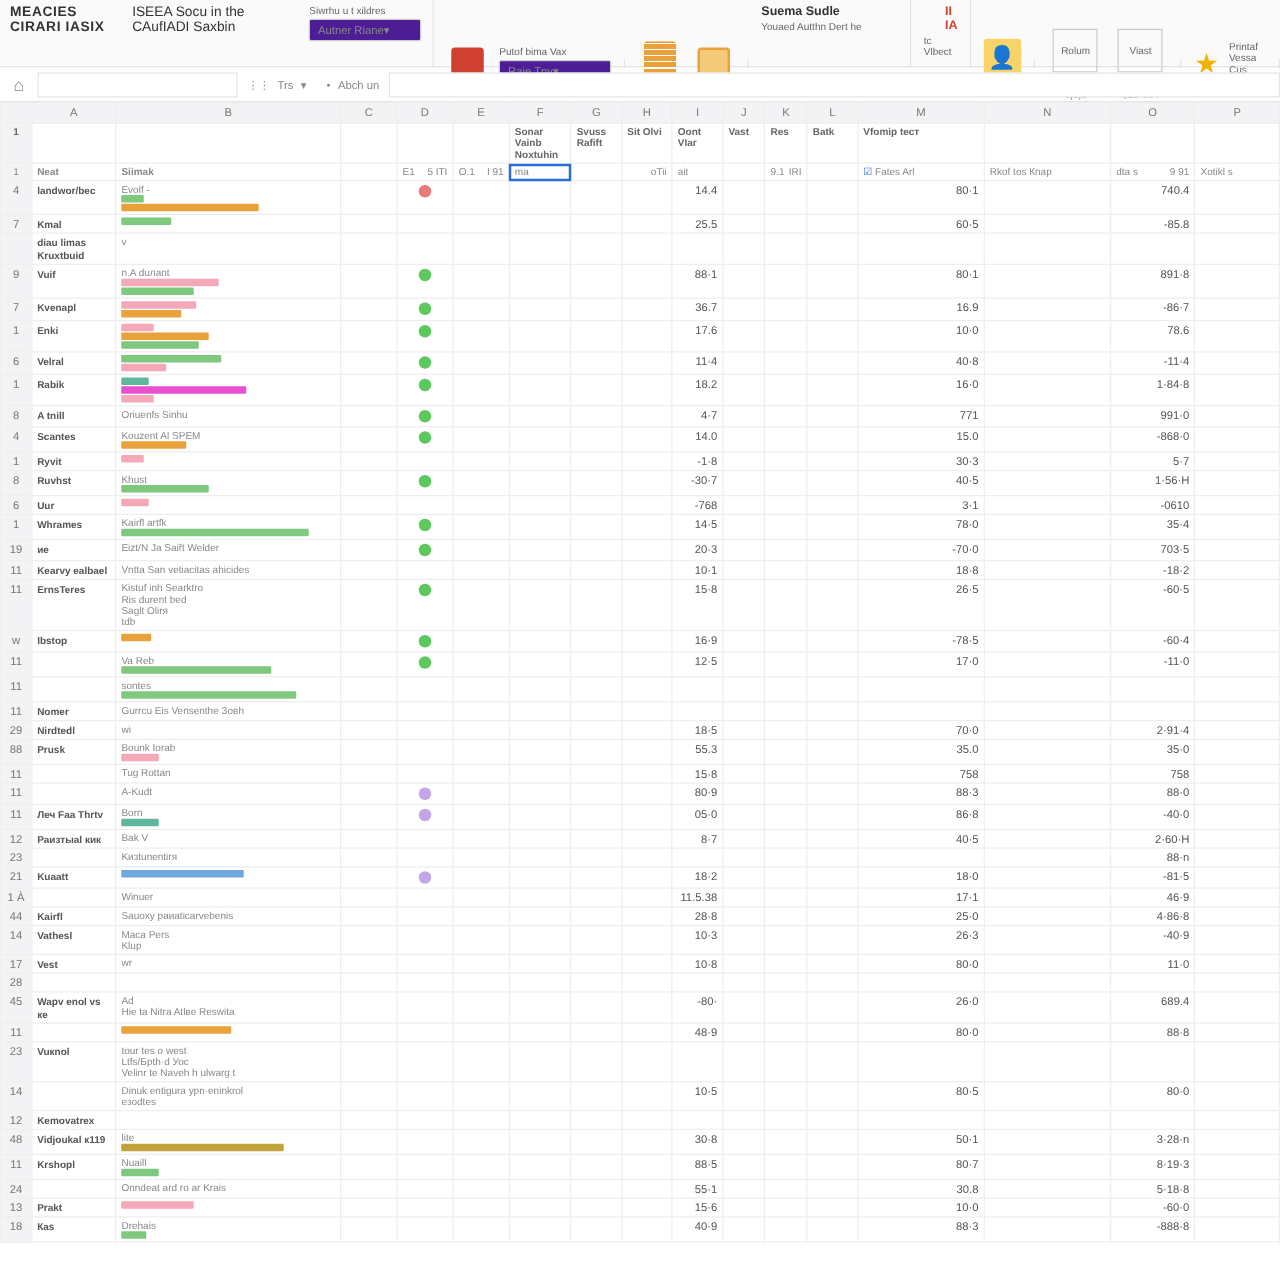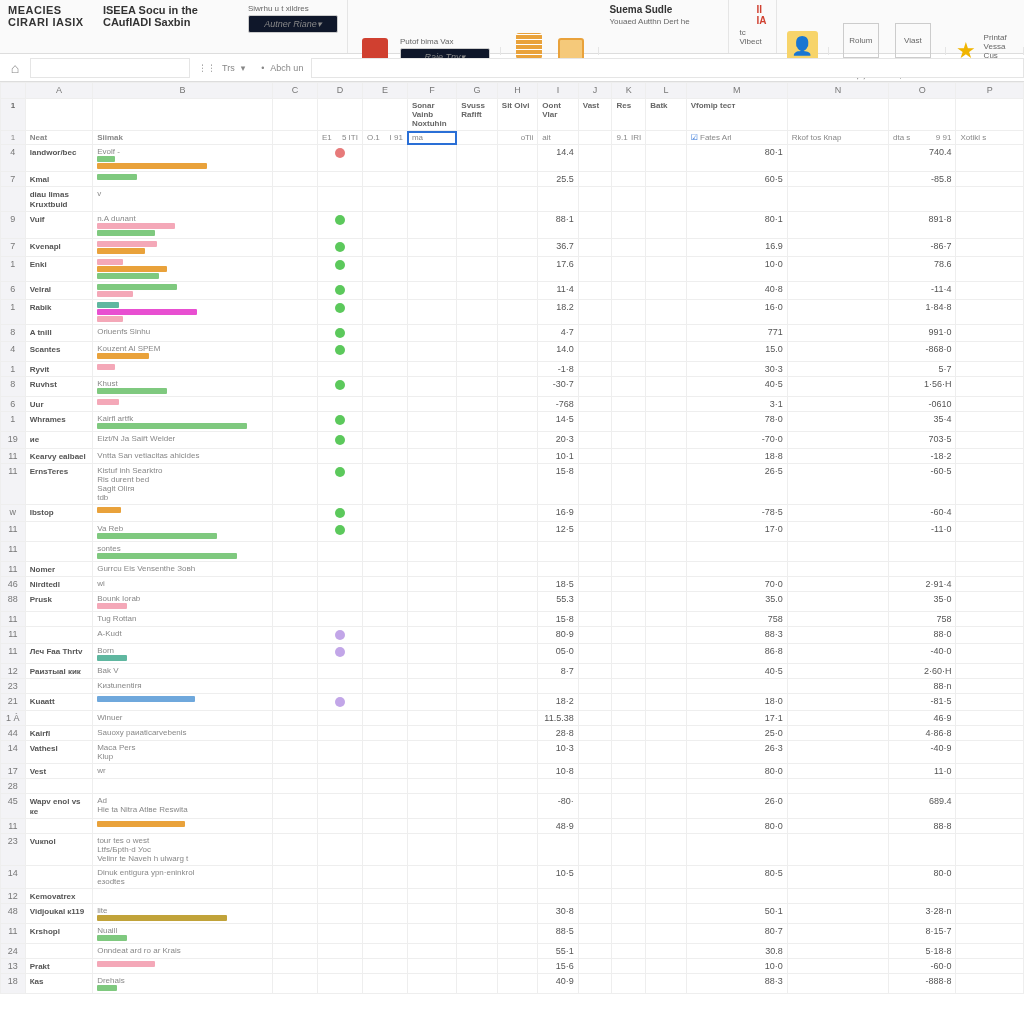--- a/index.html
+++ b/index.html
@@ -2,22 +2,22 @@
 <html><head>
 <meta charset="utf-8">
 <style>
 * { box-sizing: border-box; margin: 0; padding: 0; }
 body { font-family: Arial, sans-serif; font-size: 10px; background: #fff; width: 1024px; height: 1024px; overflow: hidden; color: #333; }
 .ribbon { display: flex; height: 54px; border-bottom: 1px solid #ddd; background: #fafafa; }
 .ribbon-group { border-right: 1px solid #e5e5e5; padding: 4px 10px; display: flex; flex-direction: column; justify-content: flex-start; gap: 2px; }
 .ribbon-group.wide { flex-direction: row; align-items: center; gap: 8px; margin-top: 47px; }
 .title-block { display: flex; flex-direction: row; gap: 4px; padding: 4px 8px; min-width: 230px; }
 .title-block .t1 { font-weight: bold; font-size: 11px; letter-spacing: 0.5px; }
-.title-block .t2 { font-weight: bold; font-size: 11px; }
-.dropdown-field { border: 1px solid #ccc; background: #0f172a; padding: 3px 6px; font-size: 9px; color: #888; border-radius: 2px; min-width: 90px; display: flex; justify-content: center; align-items: center; font-style: italic; }
+.title-block .t2 { font-weight: normal; font-size: 11px; }
+.dropdown-field { border: 1px solid #ccc; background: #4c1d95; padding: 3px 6px; font-size: 9px; color: #888; border-radius: 2px; min-width: 90px; display: flex; justify-content: flex-start; align-items: center; }
 .ribbon-icon { width: 26px; height: 26px; border-radius: 3px; display: inline-block; }
 .ribbon-icon.red { background: #d04030; }
 .ribbon-icon.grid { background: repeating-linear-gradient(0deg,#e9a23b,#e9a23b 4px,#fff 4px,#fff 5px), repeating-linear-gradient(90deg,#e9a23b,#e9a23b 4px,#fff 4px,#fff 5px); }
 .ribbon-icon.table { background: #f5c97a; border: 2px solid #e9a23b; }
 .ribbon-icon.star { color: #f0b400; font-size: 22px; line-height: 26px; text-align: center; }
 .small-label { font-size: 8px; color: #666; }
 .ribbon-btn { display: flex; flex-direction: column; align-items: center; gap: 2px; padding: 2px 4px; }
 .mini-box { border: 1px solid #ccc; padding: 12px 4px; font-size: 8px; color: #666; min-width: 36px; text-align: center; }
 
 .formula-bar { display: flex; align-items: center; height: 28px; border-bottom: 1px solid #ddd; background: #fff; }
@@ -752,21 +752,21 @@
           <td class="num"></td>
           <td></td>
           <td></td>
           <td></td>
           <td class="num"></td>
           <td></td>
           <td class="num"></td>
           <td></td>
         </tr>
         <tr>
-          <td class="rowhdr">46</td>
+          <td class="rowhdr">29</td>
           <td><span class="lbl">Nirdtedl</span></td>
           <td>
             <div class="sub">wi</div>
           </td>
           <td></td>
           <td></td>
           <td></td>
           <td></td>
           <td></td>
           <td></td>
@@ -1186,21 +1186,21 @@
           <td></td>
           <td></td>
           <td></td>
           <td></td>
           <td class="num">88·5</td>
           <td></td>
           <td></td>
           <td></td>
           <td class="num">80·7</td>
           <td></td>
-          <td class="num">8·15·7</td>
+          <td class="num">8·19·3</td>
           <td></td>
         </tr>
         <tr>
           <td class="rowhdr">24</td>
           <td><span class="lbl"></span></td>
           <td>
             <div class="sub">Onndeat ard ro ar Krais</div>
           </td>
           <td></td>
           <td></td>

